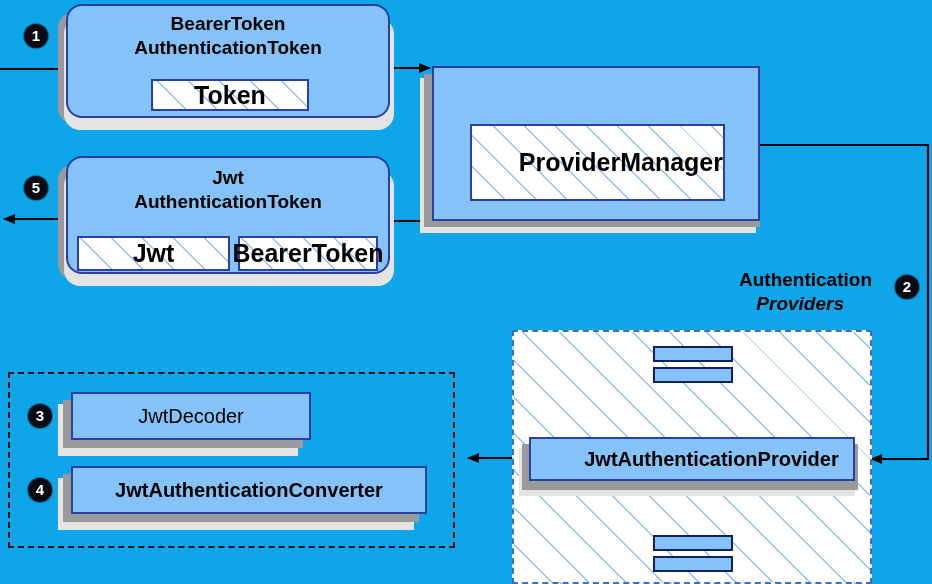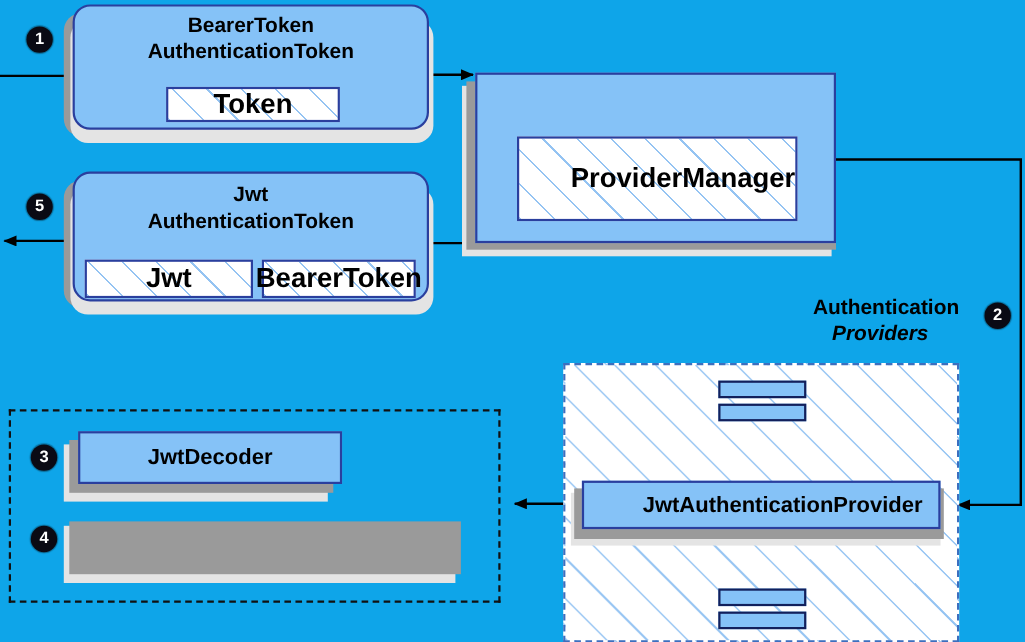--- a/index.html
+++ b/index.html
@@ -218,21 +218,24 @@
   <div class="mini-bar" style="left:653px; top:535px; width:80px; height:16px;"></div>
   <div class="mini-bar" style="left:653px; top:556px; width:80px; height:16px;"></div>
 
   <div class="badge" style="left:895px; top:275px;">2</div>
 
   <div class="dashed-black" style="left:8px; top:372px; width:447px; height:176px;"></div>
 
   <div class="shadow-light abs" style="left:58px; top:404px; width:240px; height:52px;"></div>
   <div class="shadow-dark abs" style="left:63px; top:400px; width:240px; height:48px;"></div>
   <div class="blue-box" style="left:71px; top:392px; width:240px; height:48px; display:flex; align-items:center; justify-content:center;">
-    <span style="font-weight:bold; font-size:20px; color:#000; white-space:nowrap;">JwtDecoder</span>
+    <span style="font-weight:normal; font-size:20px; color:#000; white-space:nowrap;">JwtDecoder</span>
   </div>
   <div class="badge" style="left:28px; top:404px;">3</div>
 
   <div class="shadow-light abs" style="left:58px; top:478px; width:356px; height:52px;"></div>
   <div class="shadow-dark abs" style="left:63px; top:474px; width:356px; height:48px;"></div>
+  <div class="blue-box" style="left:71px; top:466px; width:356px; height:48px; display:flex; align-items:center; justify-content:center;">
+    <span style="font-weight:bold; font-size:20px; color:#000; white-space:nowrap;">JwtAuthenticationConverter</span>
+  </div>
   <div class="badge" style="left:28px; top:478px;">4</div>
 
 </div>
 
 </body></html>

